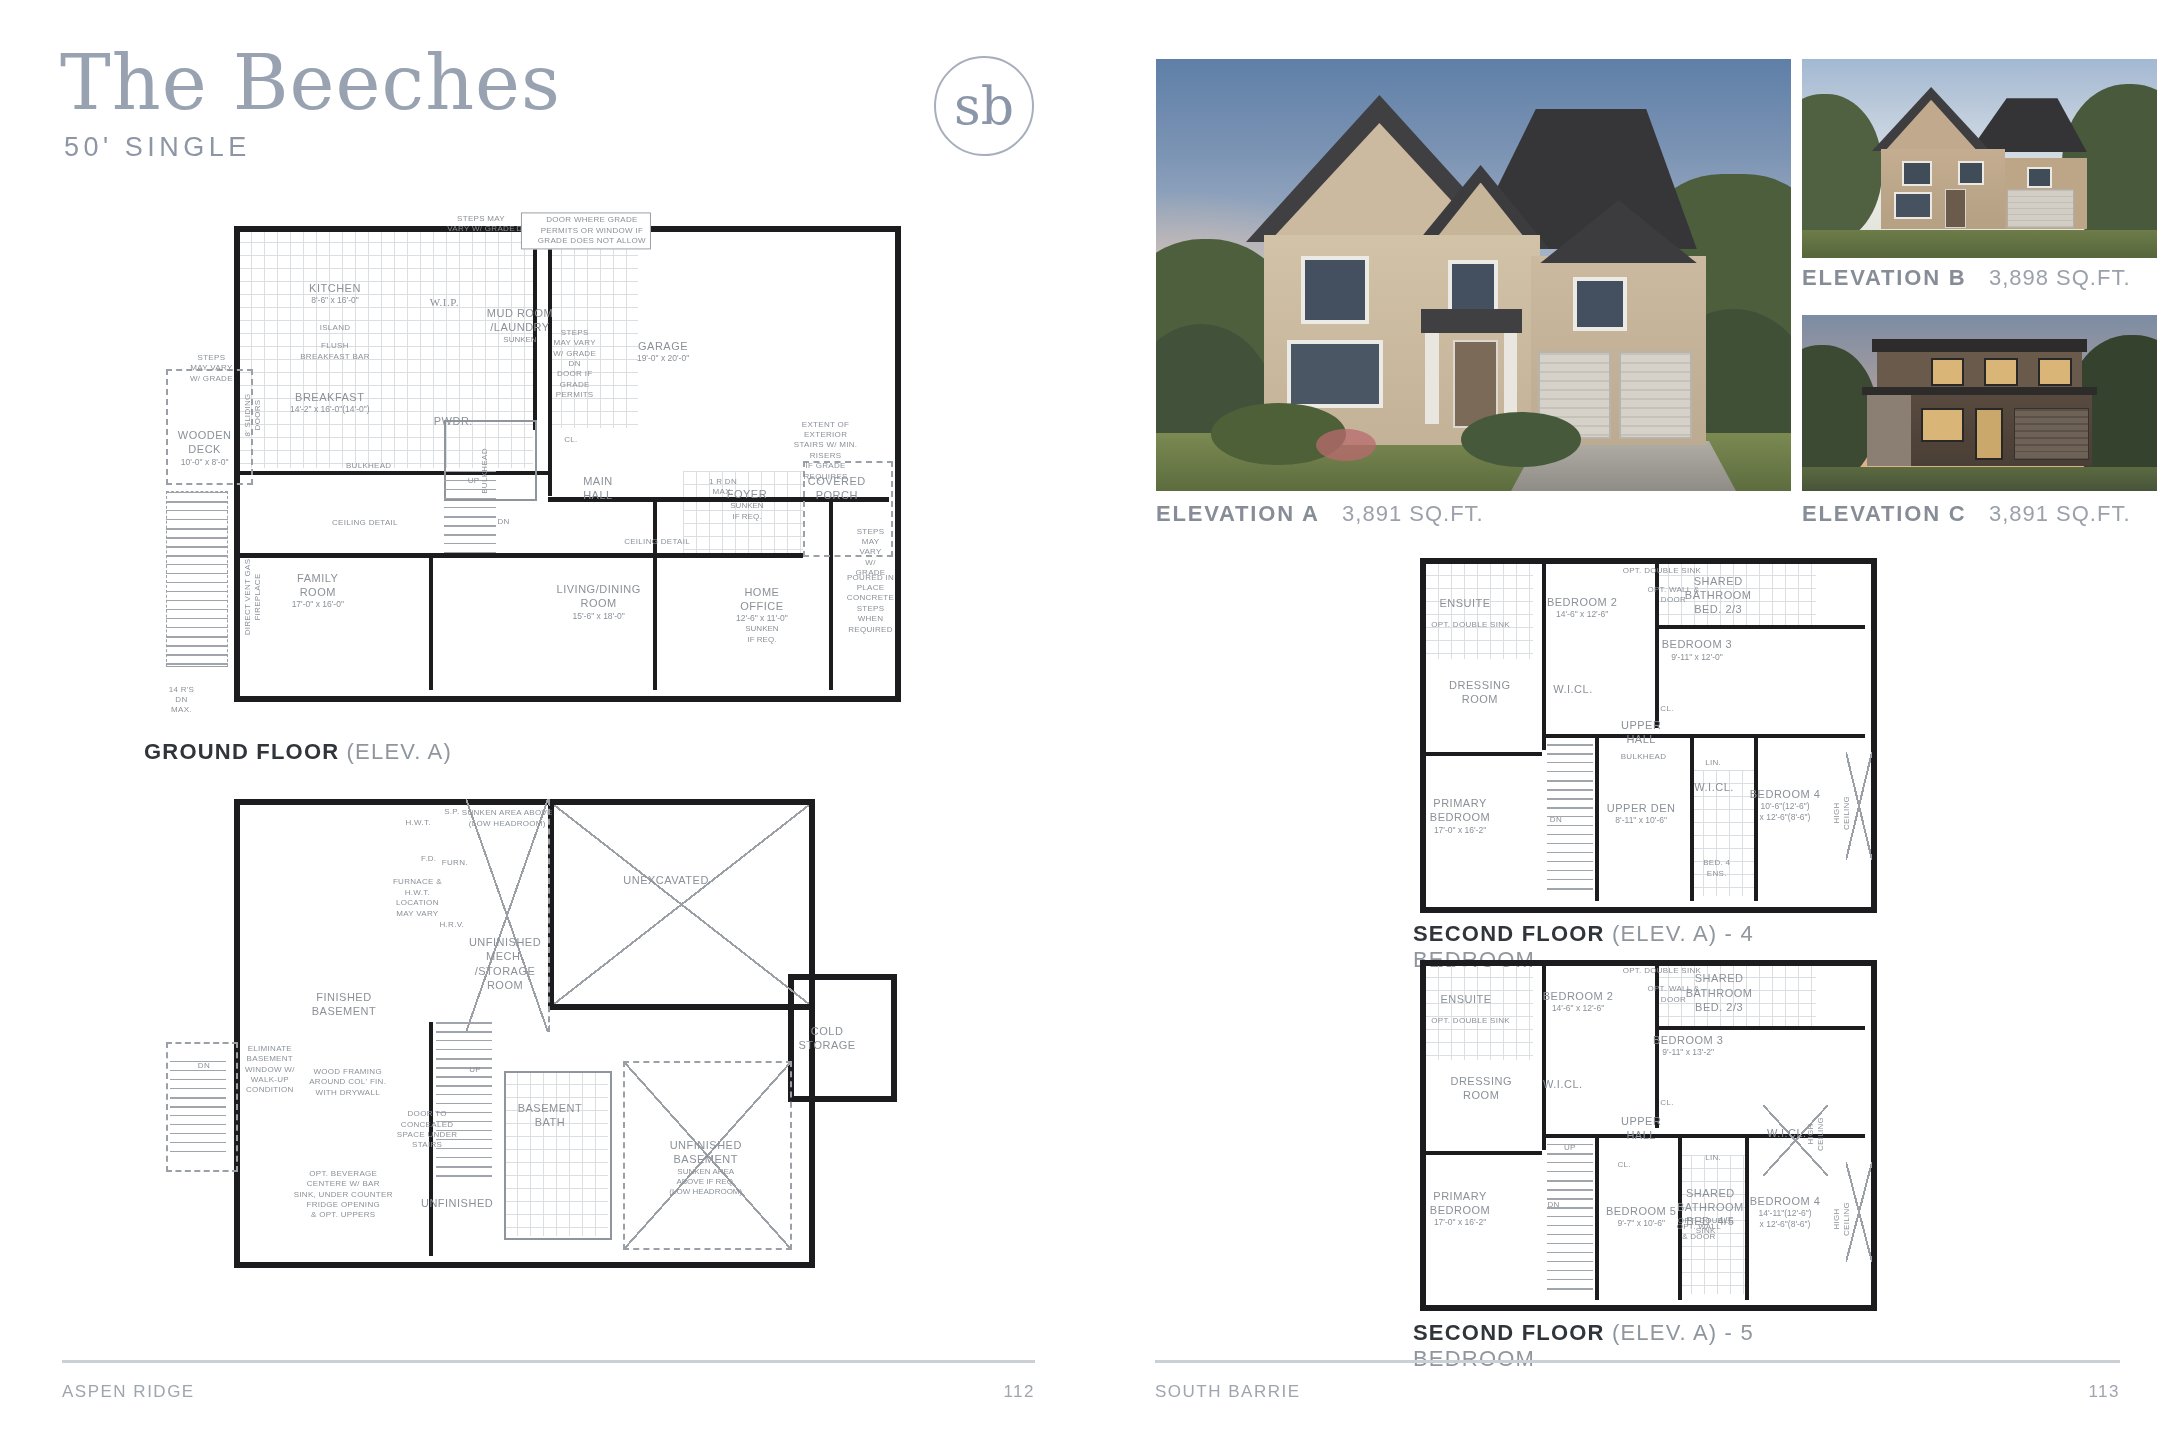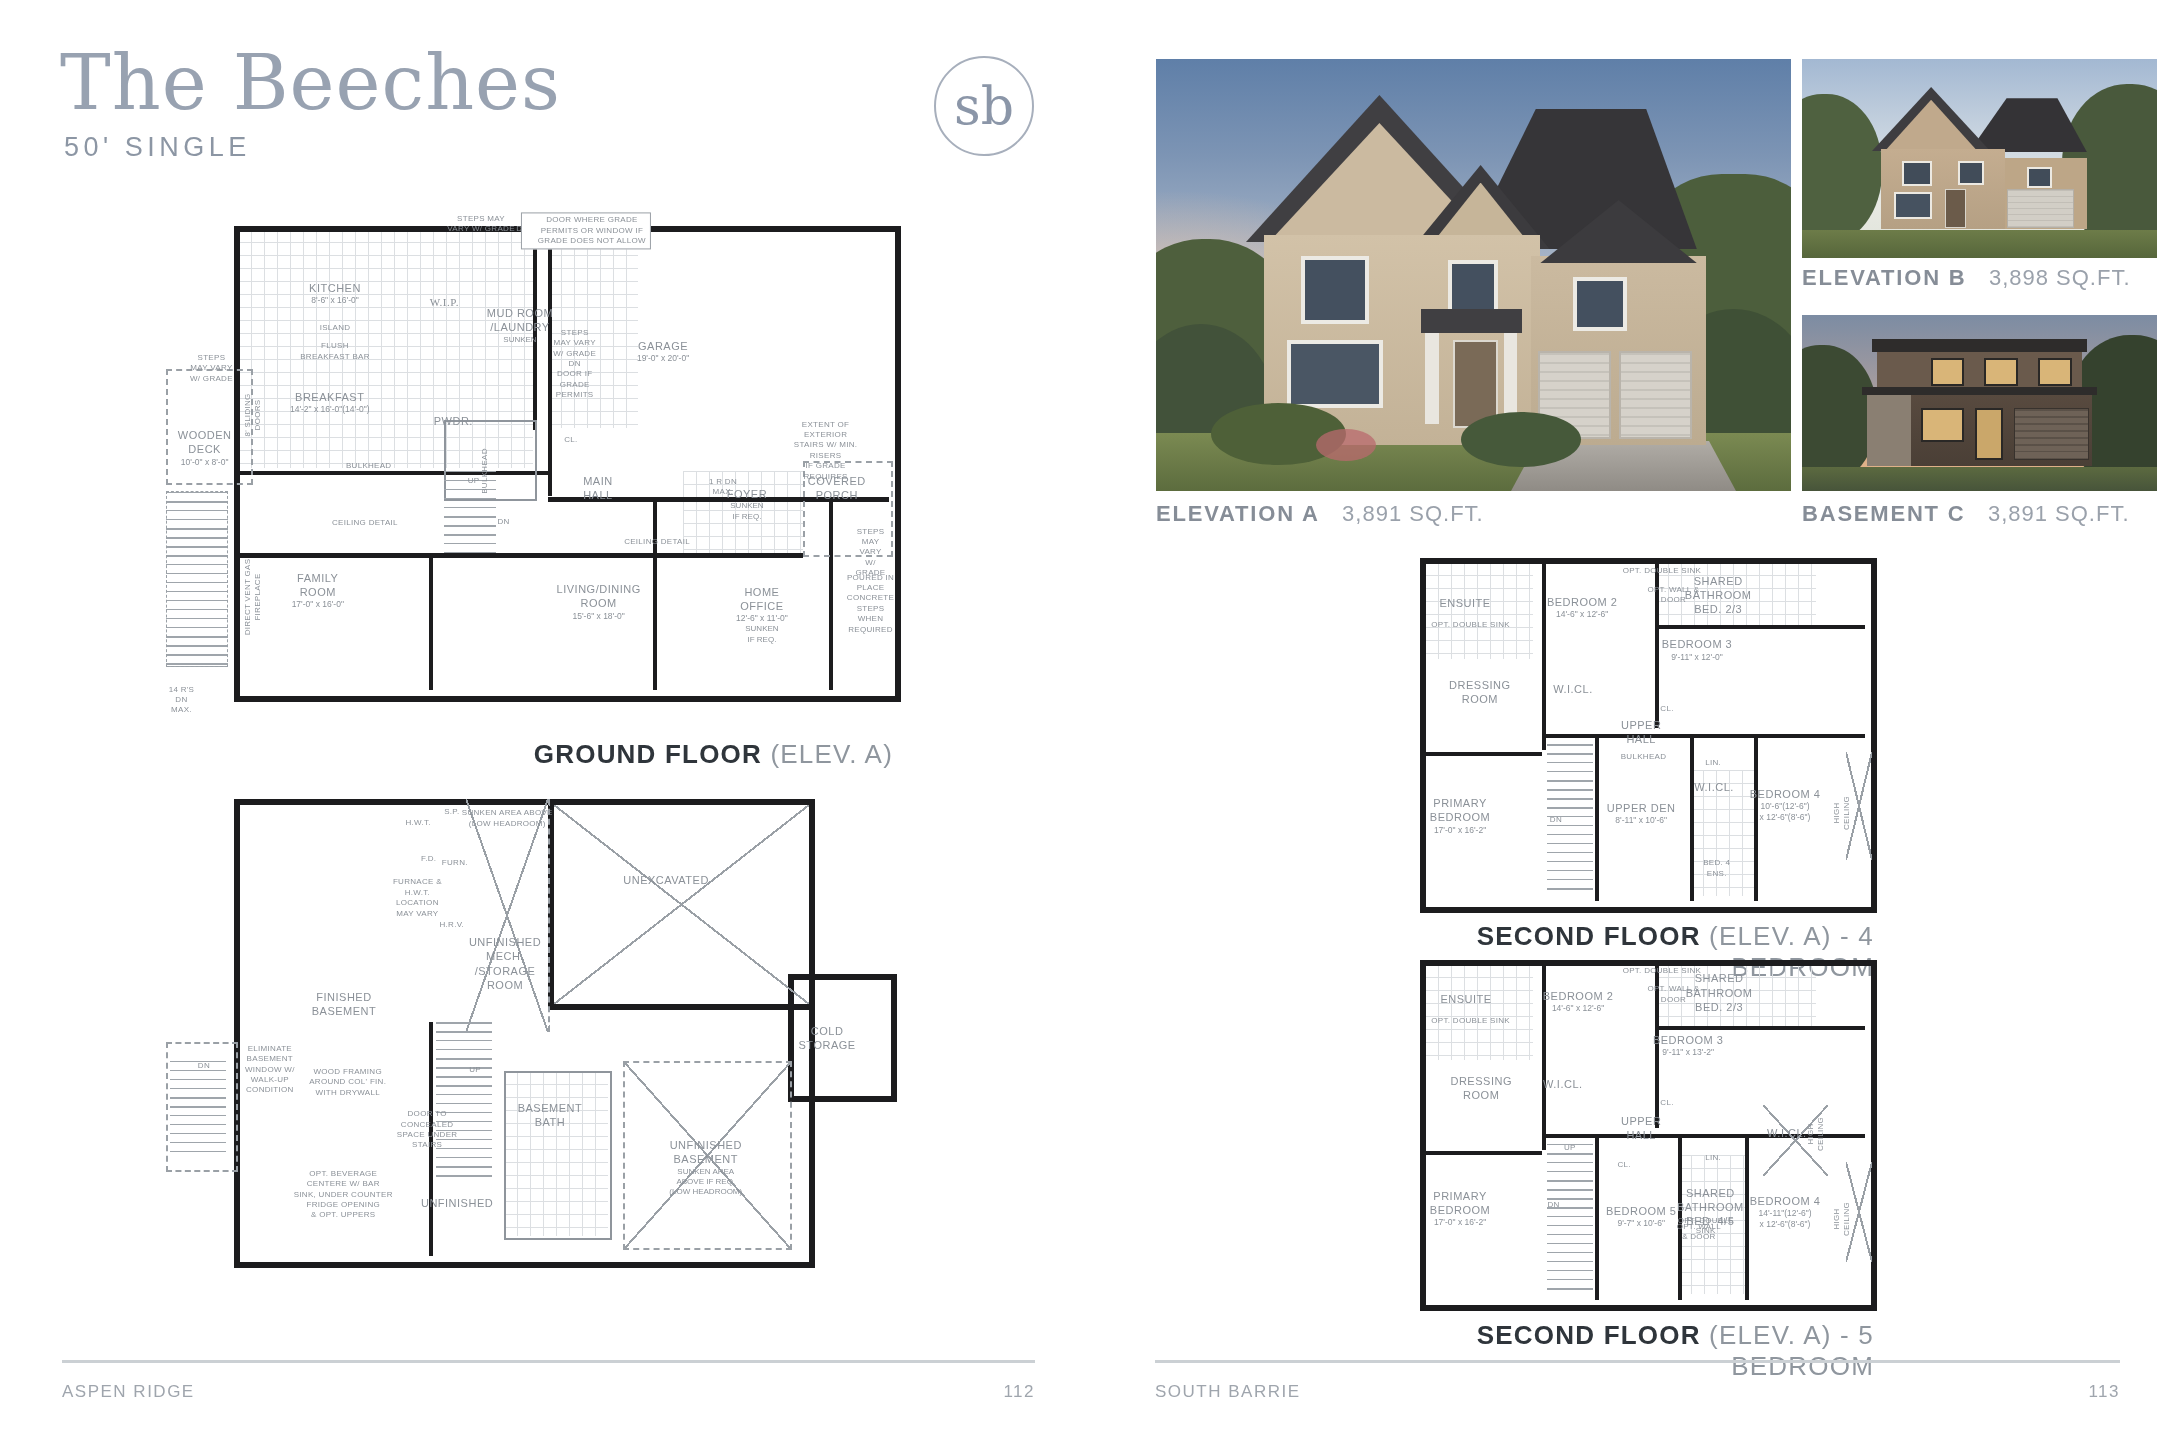--- a/index.html
+++ b/index.html
@@ -27,21 +27,21 @@
   .xbox{position:absolute;background:
         linear-gradient(to top right,transparent calc(50% - 1px),#9aa0a6 calc(50% - 1px) calc(50% + 1px),transparent calc(50% + 1px)),
         linear-gradient(to bottom right,transparent calc(50% - 1px),#9aa0a6 calc(50% - 1px) calc(50% + 1px),transparent calc(50% + 1px));}
   .room{position:absolute;transform:translate(-50%,-50%);text-align:center;color:#8b9198;line-height:1.3;z-index:5;}
   .room.rot{transform:translate(-50%,-50%) rotate(-90deg);}
   .room .rl{font-size:11px;letter-spacing:.5px;white-space:pre-line;}
   .room .rd{font-size:8.5px;white-space:pre-line;}
   .room .rn{font-size:8px;white-space:pre-line;}
   .room.sm .rl{font-size:8px;letter-spacing:.3px;}
   .room.boxed{border:1px solid #9aa0a6;background:#fff;padding:2px 4px;}
-  .plan-cap{position:absolute;text-align:right;font-size:26px;letter-spacing:1.2px;color:#8f969e;}
+  .plan-cap{position:absolute;text-align:left;font-size:22px;letter-spacing:1.2px;color:#8f969e;}
   .pcb{font-weight:bold;color:#2f353b;}
   .pcl{color:#8f969e;}
 
   
   .photo{position:absolute;overflow:hidden;}
   .elev-cap{position:absolute;white-space:nowrap;}
   .elab{font-weight:bold;color:#868d97;font-size:22px;letter-spacing:1.8px;}
   .esq{color:#9aa1ab;font-size:22px;margin-left:18px;letter-spacing:1px;}
 
   
@@ -611,21 +611,21 @@
       <div class="abs" style="left:4%;top:44%;width:18%;height:56%;background:#8a7f72;"></div>
       <div class="abs" style="left:30%;top:15%;width:12%;height:19%;background:#d9b578;border:2px solid #2a2826;"></div>
       <div class="abs" style="left:52%;top:15%;width:12%;height:19%;background:#d9b578;border:2px solid #2a2826;"></div>
       <div class="abs" style="left:74%;top:15%;width:12%;height:19%;background:#d9b578;border:2px solid #2a2826;"></div>
       <div class="abs" style="left:26%;top:54%;width:16%;height:24%;background:#d9b578;border:2px solid #2a2826;"></div>
       <div class="abs" style="left:48%;top:54%;width:10%;height:38%;background:#caa76a;border:2px solid #2a2826;"></div>
       <div class="abs" style="left:64%;top:54%;width:30%;height:40%;background:#6e6257 repeating-linear-gradient(180deg,rgba(0,0,0,.18) 0 1.5px,transparent 1.5px 7px);border:1px solid #38322d;"></div>
     </div>
   </div>
   <div class="elev-cap" style="left:1802px;top:501px;">
-    <span class="elab">BASEMENT C</span>
+    <span class="elab">ELEVATION C</span>
     <span class="esq">3,891 SQ.FT.</span>
   </div>
 
   <div class="rule" style="left:62px;top:1360px;width:973px;"></div>
   <div class="rule" style="left:1155px;top:1360px;width:965px;"></div>
   <div class="foot" style="left:62px;top:1382px;width:973px;">
     <span>ASPEN RIDGE</span>
     <span>112</span>
   </div>
   <div class="foot" style="left:1155px;top:1382px;width:965px;">

